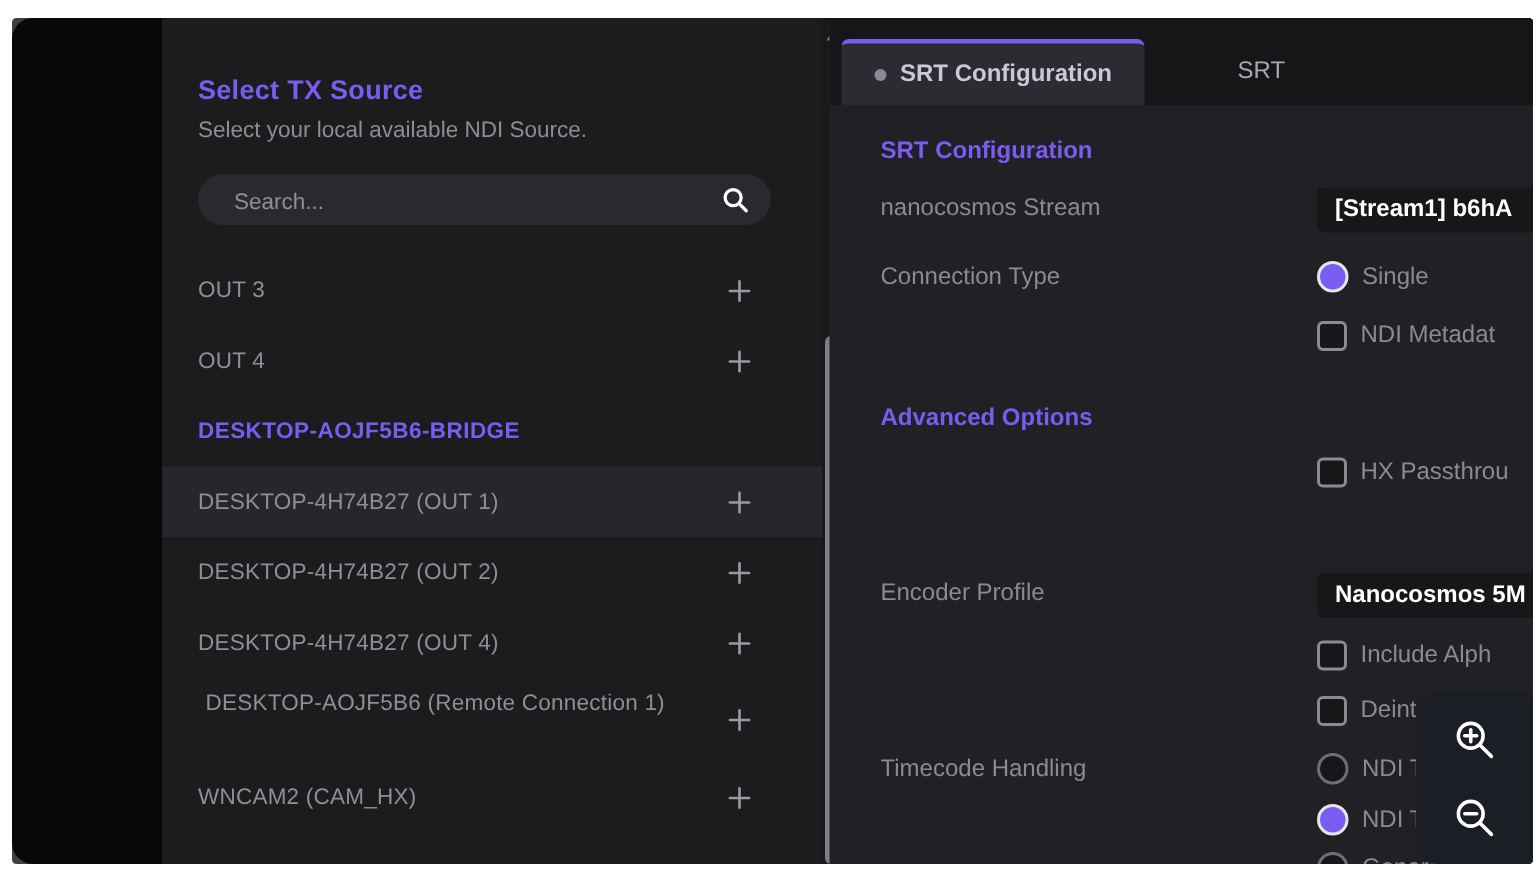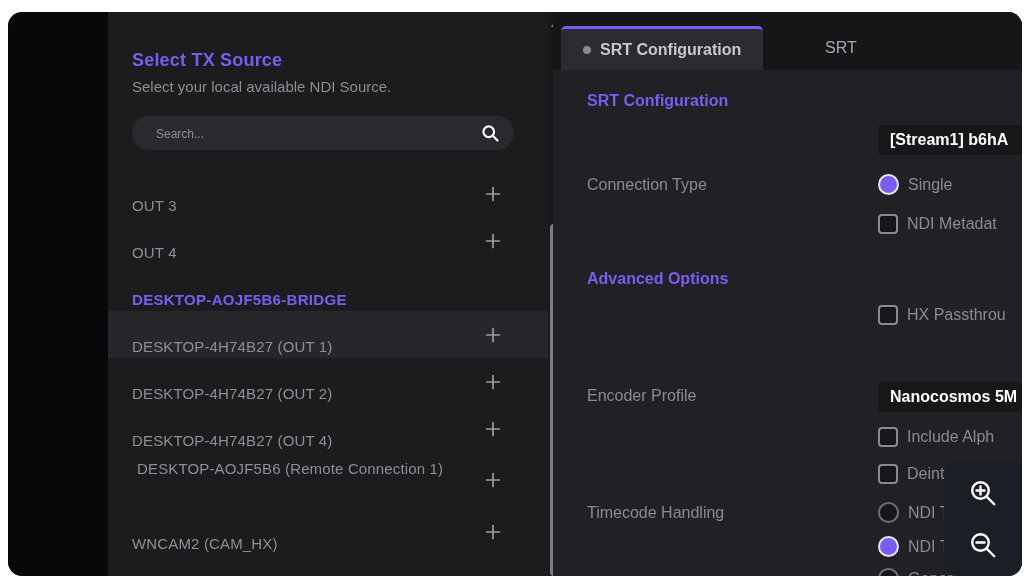--- a/index.html
+++ b/index.html
@@ -3,21 +3,21 @@
 <meta charset="utf-8">
 <style>
   html,body{margin:0;padding:0;background:#ffffff;}
   body{width:1024px;height:588px;overflow:hidden;font-family:"Liberation Sans",sans-serif;}
 
   #root{position:relative;width:1024px;height:588px;background:#ffffff;}
 
   
   .window{
     position:absolute;left:8px;top:12px;width:1014px;height:564px;
-    background:#404040;border-radius:14px;overflow:hidden;
+    background:#404040;border-radius:3px;overflow:hidden;
     box-shadow:0 0 0 1px rgba(255,255,255,0.10);
   }
 
   
   .gutter{
     position:absolute;left:0;top:0;width:100px;height:100%;
     background:#08080a;border-radius:14px 0 0 14px;
   }
 
   
@@ -33,33 +33,33 @@
     position:absolute;left:24px;top:66px;
     font-size:15px;color:#8d8d93;font-weight:400;
   }
   .search-wrap{
     position:absolute;left:24px;top:104px;width:382px;height:34px;
     background:#2a2a2e;border-radius:17px;
   }
   .search-input{
     position:absolute;left:22px;top:0;width:310px;height:34px;
     background:transparent;border:0;outline:0;color:#cfcfd4;
-    font-size:12px;font-family:"Liberation Sans",sans-serif;
+    font-size:15px;font-family:"Liberation Sans",sans-serif;
   }
   .search-input::placeholder{color:#8f8f96;}
   .search-icon{
     position:absolute;right:14px;top:7px;width:20px;height:20px;color:#ffffff;
   }
 
   .list{
     position:absolute;left:0;top:158px;width:440px;height:406px;
     overflow:hidden;
   }
   .row{
-    position:relative;height:47px;display:flex;align-items:flex-end;
+    position:relative;height:47px;display:flex;align-items:center;
     padding:0 0 0 24px;box-sizing:border-box;
   }
   .row.tall{height:56px;align-items:flex-start;padding-top:6px;padding-left:29px;}
   .row .label{
     font-size:15px;color:#8e8e95;line-height:22px;max-width:330px;
     letter-spacing:.15px;
   }
   .row.group .label{color:#7b5cf0;font-weight:bold;letter-spacing:.3px;}
   .row.hl{background:#27272b;}
   .plus{
@@ -270,20 +270,21 @@
           <span class="dot"></span>
           <span>SRT Configuration</span>
         </div>
         <div class="tab inactive">
           <span>SRT</span>
         </div>
       </div>
 
       <div class="cfg-h" style="top:80px">SRT Configuration</div>
 
+      <div class="cfg-lbl" style="top:118px">nanocosmos Stream</div>
       <div class="field" style="left:325px;top:113px;width:200px">[Stream1] b6hA</div>
 
       <div class="cfg-lbl" style="top:164px">Connection Type</div>
       <div class="opt" style="left:325px;top:162px">
         <span class="radio on"></span>
         <span>Single</span>
       </div>
       <div class="opt" style="left:325px;top:202px">
         <span class="cbox"></span>
         <span>NDI Metadat</span>

